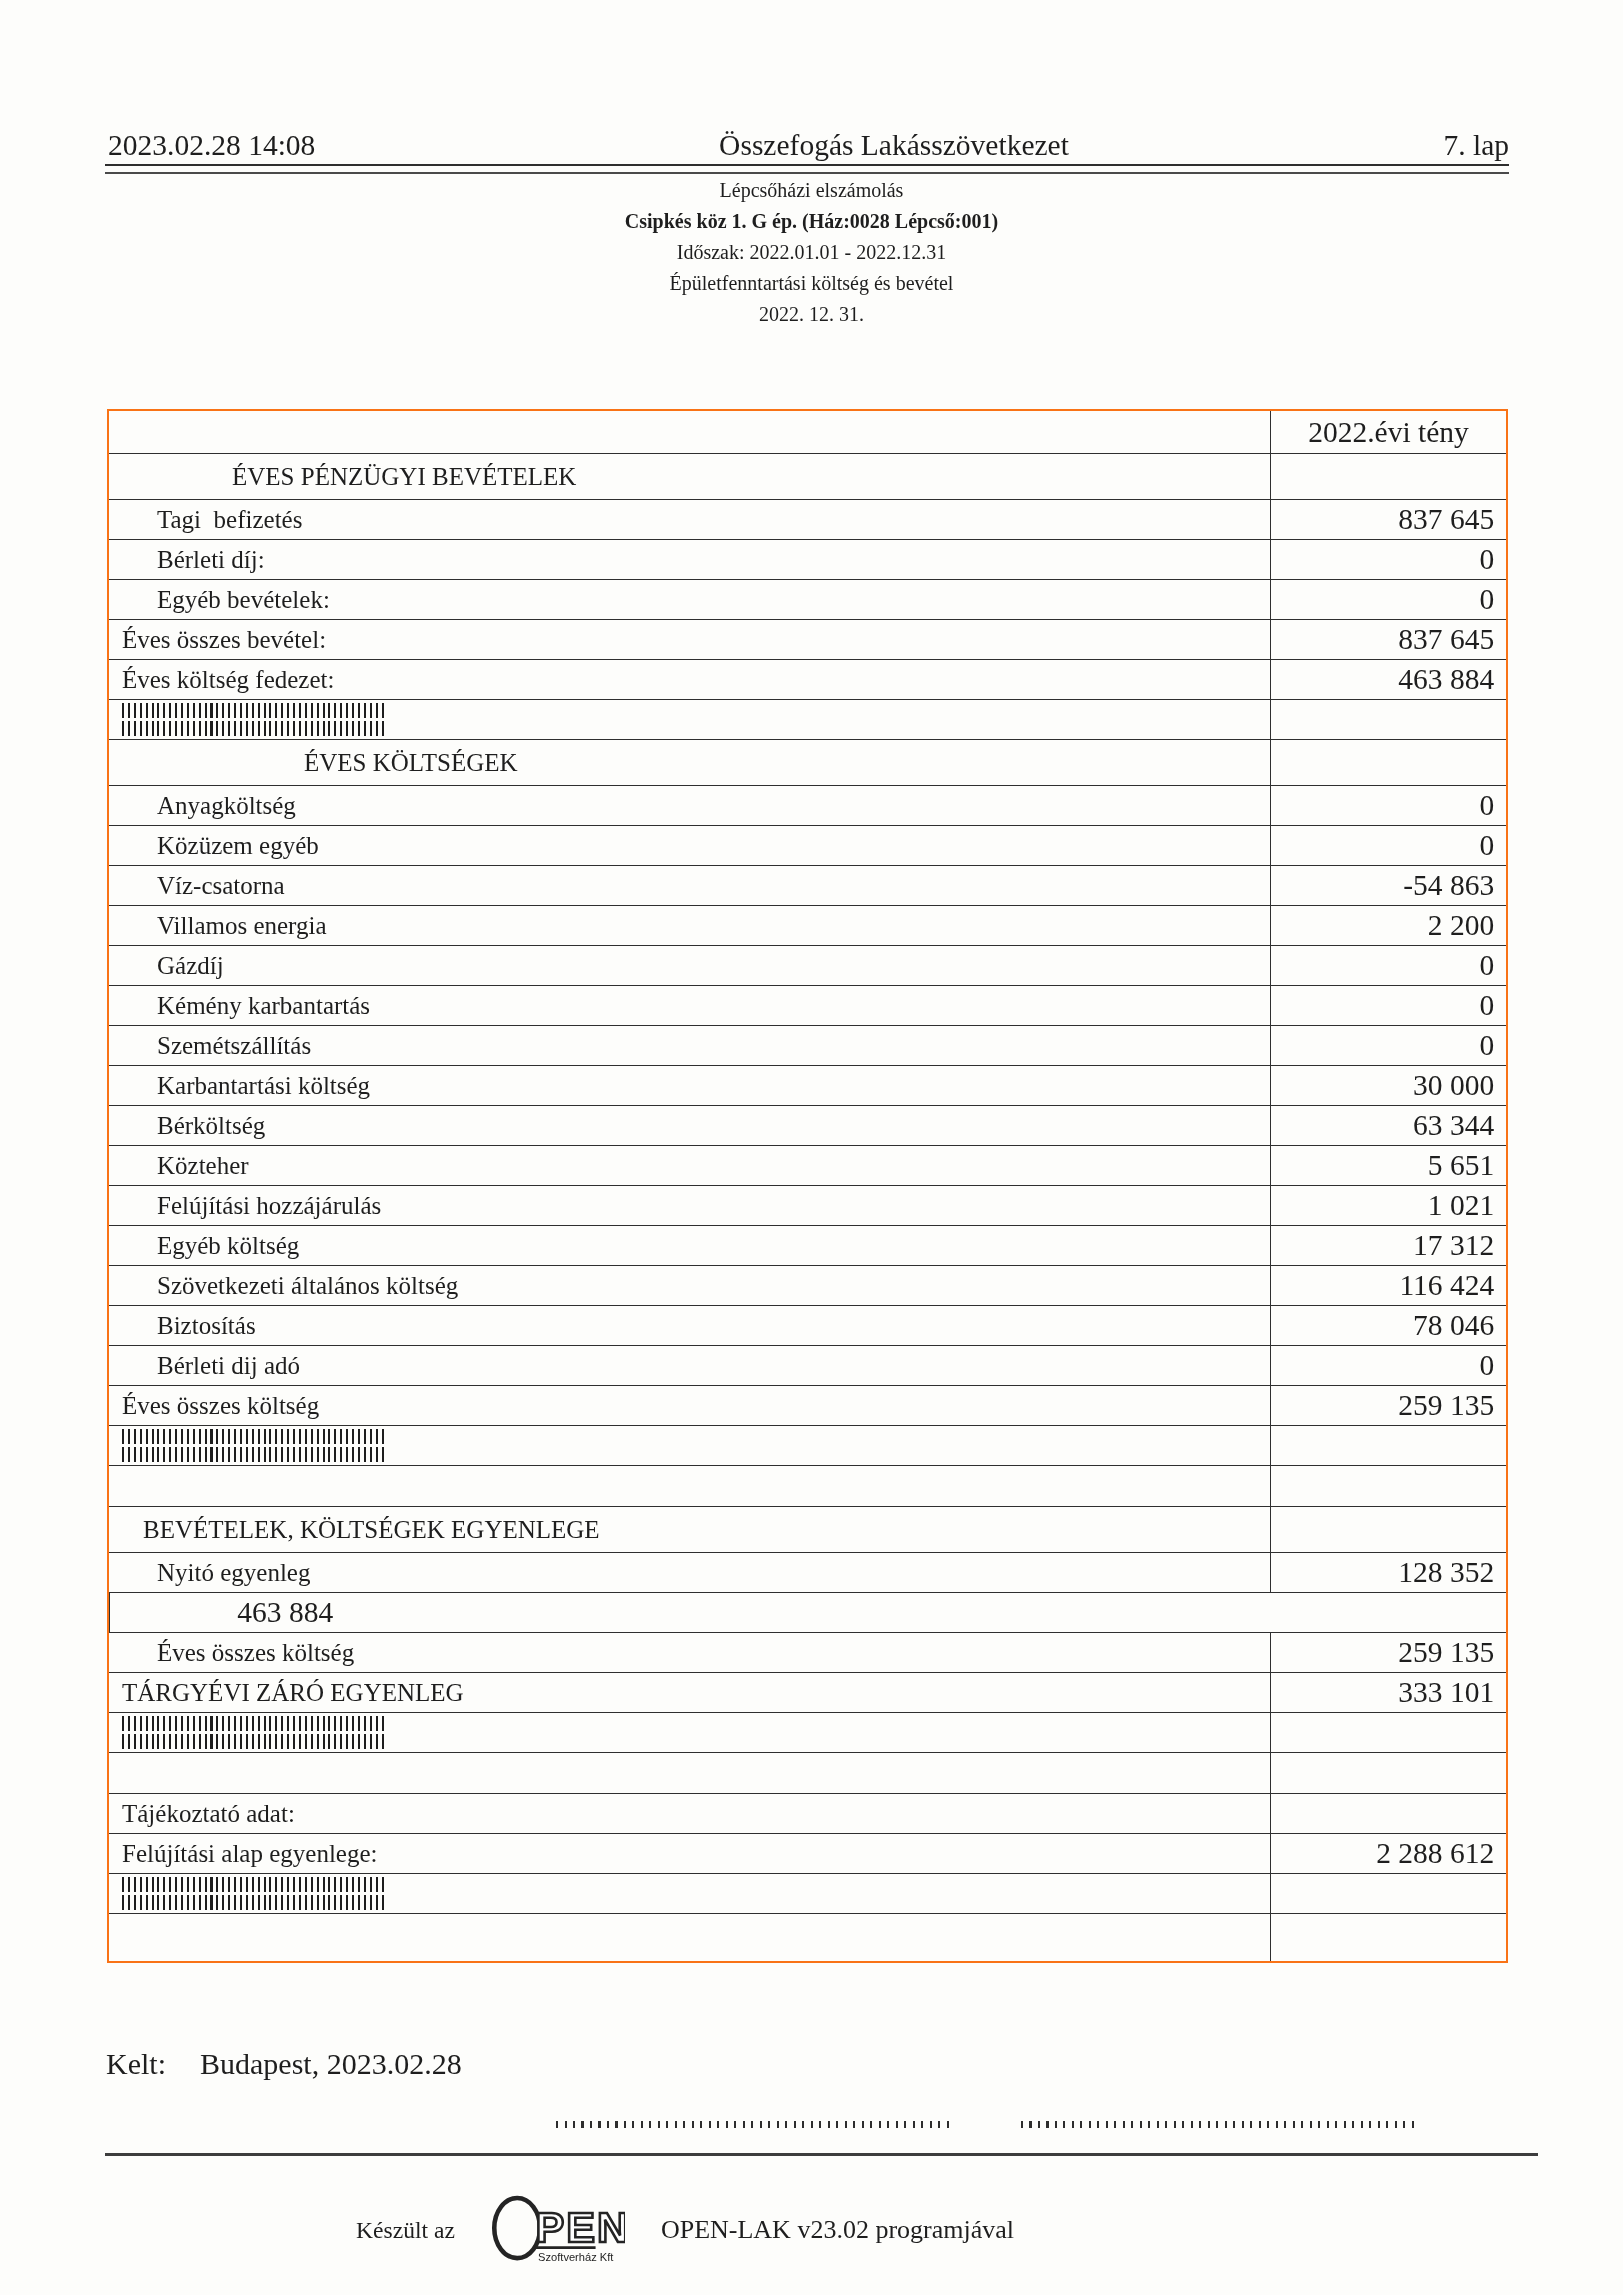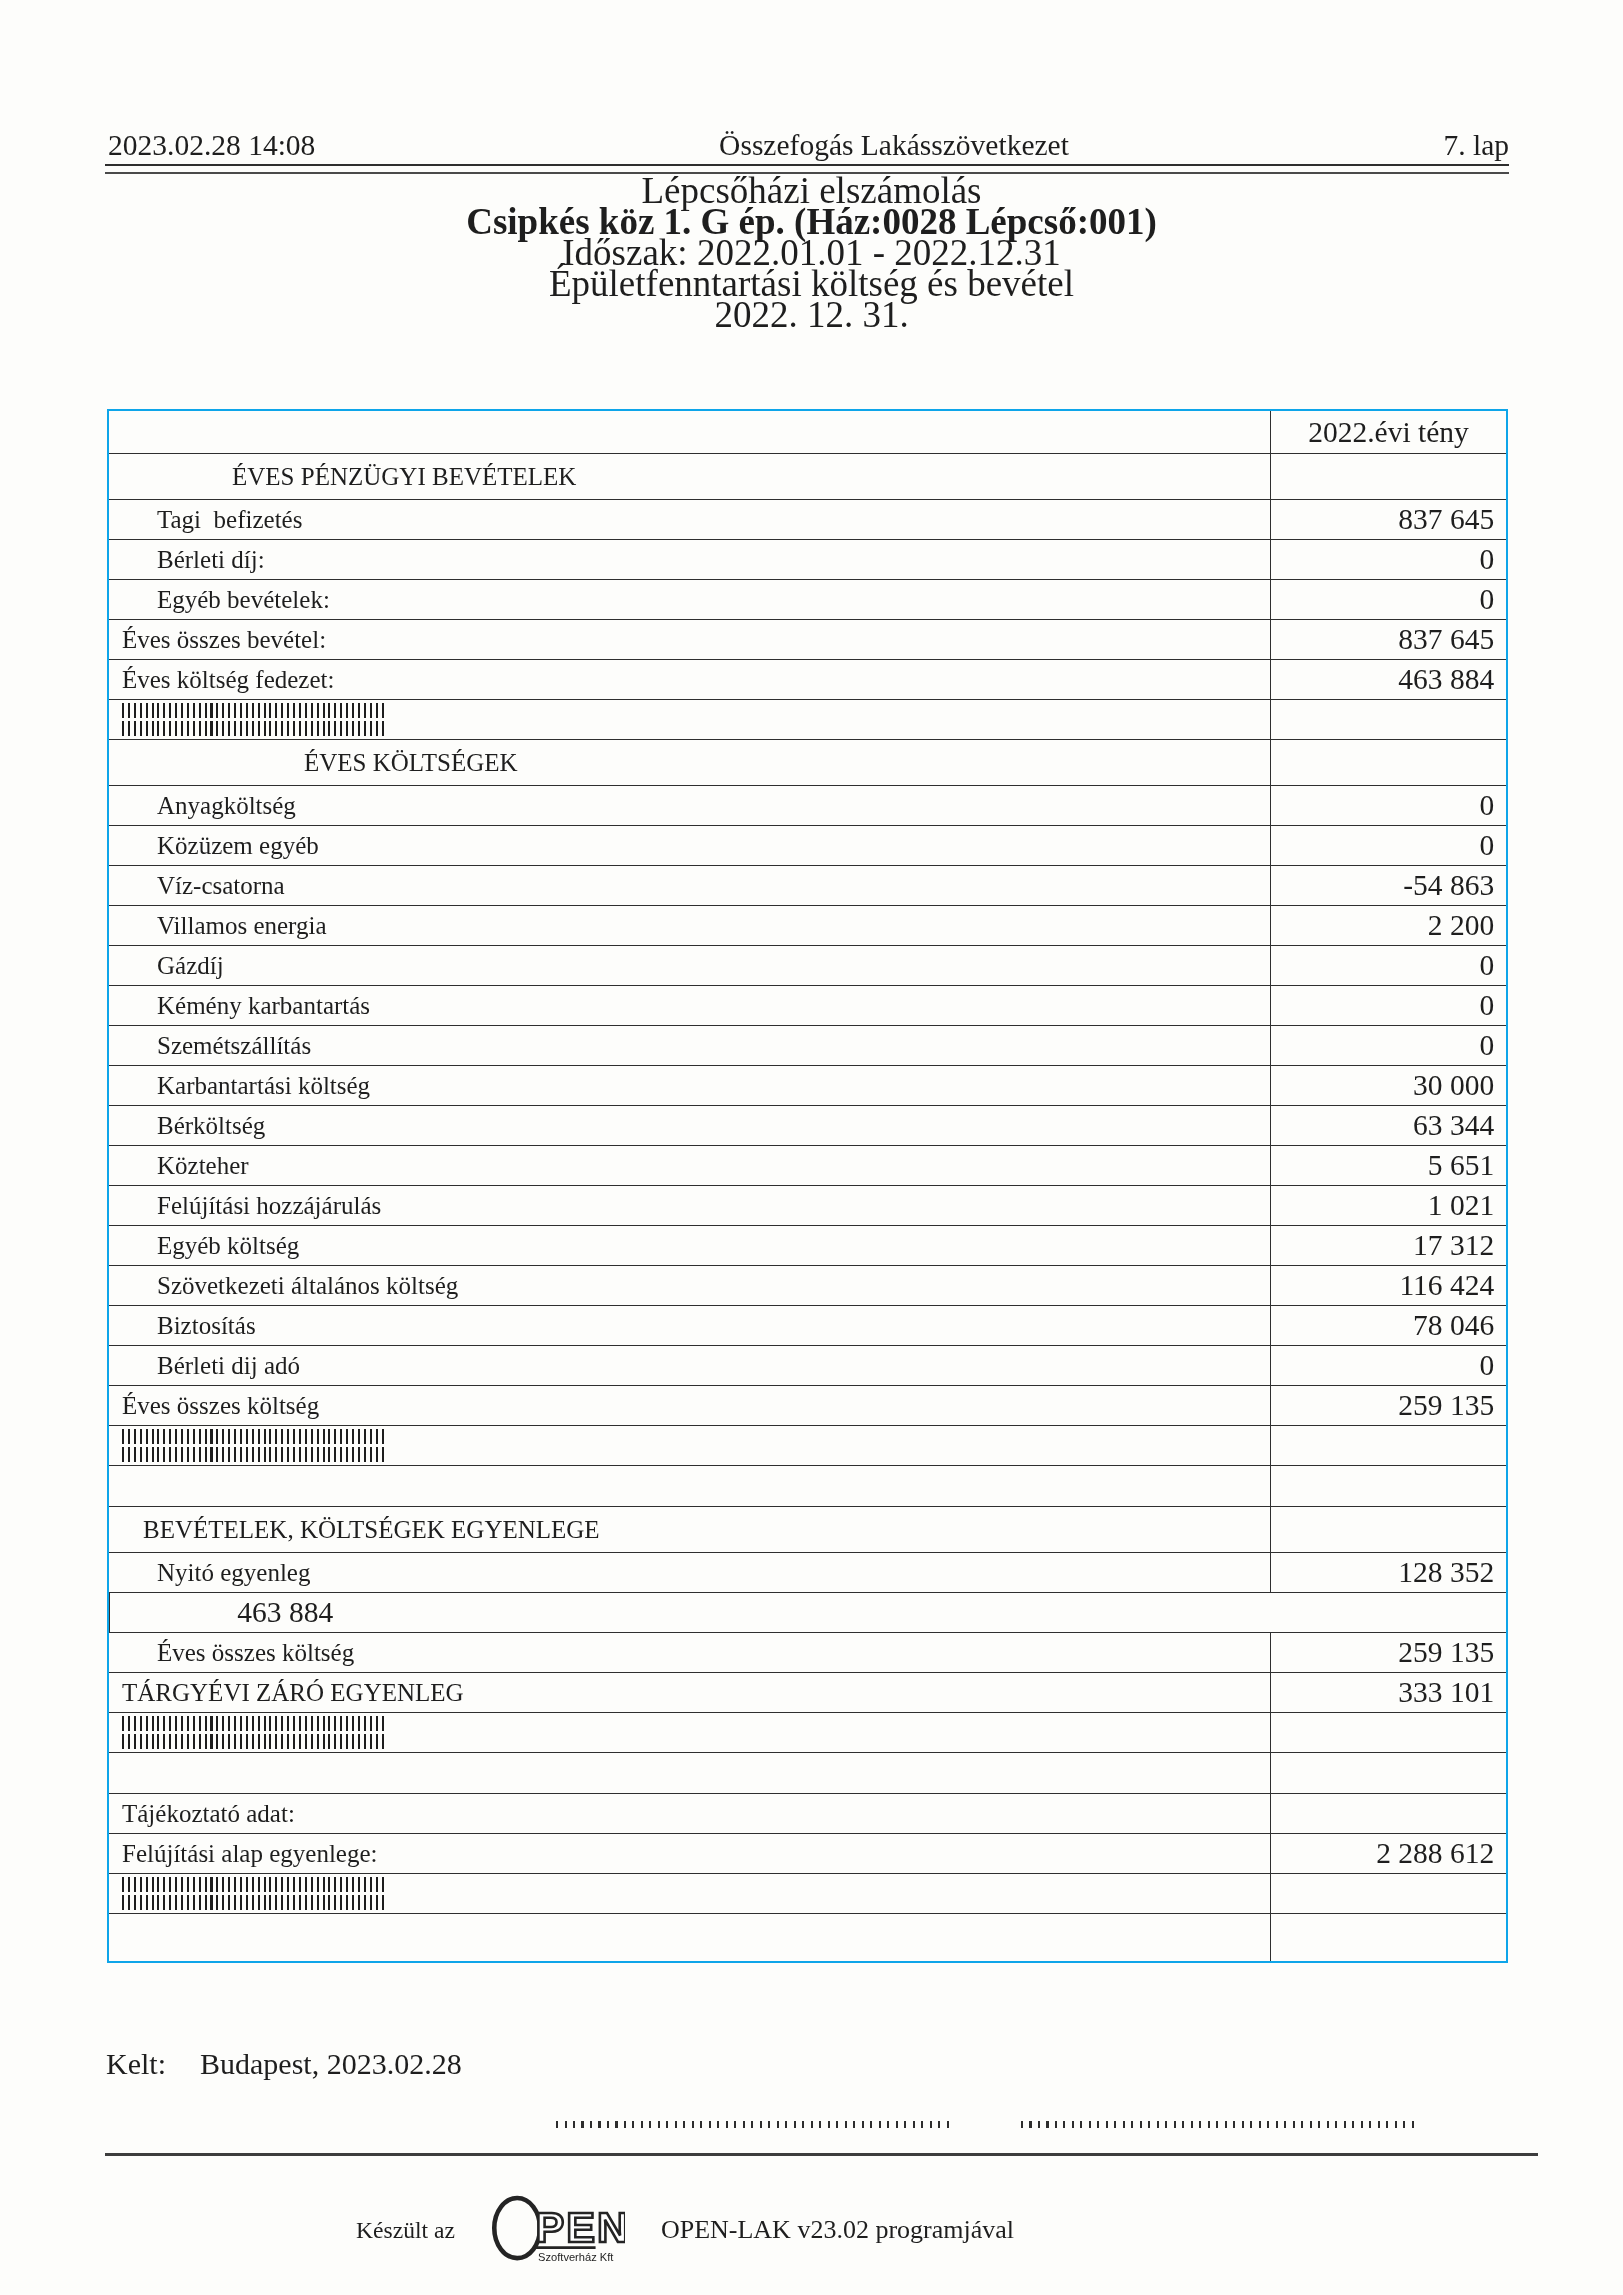--- a/index.html
+++ b/index.html
@@ -19,28 +19,28 @@
   .ph-left{width:367px;}
   .ph-center{flex:1;text-align:center;}
   .ph-right{width:196px;text-align:right;}
   .header-rule{
     position:absolute;left:105px;top:164px;width:1404px;height:5.9px;
     border-top:2px solid #2e2e2e;border-bottom:2px solid #4a4a4a;
   }
   
   .title-block{
     position:absolute;left:0;top:175px;width:1623px;
-    text-align:center;font-size:37px;line-height:31px;
+    text-align:center;font-size:20px;line-height:31px;
   }
   .title-line{height:31px;}
   .title-line.bold{font-weight:bold;}
   
   .fin-table{
     position:absolute;left:107px;top:409px;width:1401px;
-    border:2px solid #0ea5e9;
+    border:2px solid #f97316;
     box-sizing:border-box;
     background:#fdfdfb;
   }
   .trow{display:flex;align-items:stretch;min-height:40px;border-bottom:1.3px solid #2f2f2f;box-sizing:border-box;}
   .trow:last-child{border-bottom:none;min-height:47px;}
   .t-colhead{min-height:43px;}
   .t-section{min-height:46px;}
   .t-blank{min-height:41px;}
   .cell-l{flex:1;display:flex;align-items:center;overflow:hidden;}
   .cell-r{

